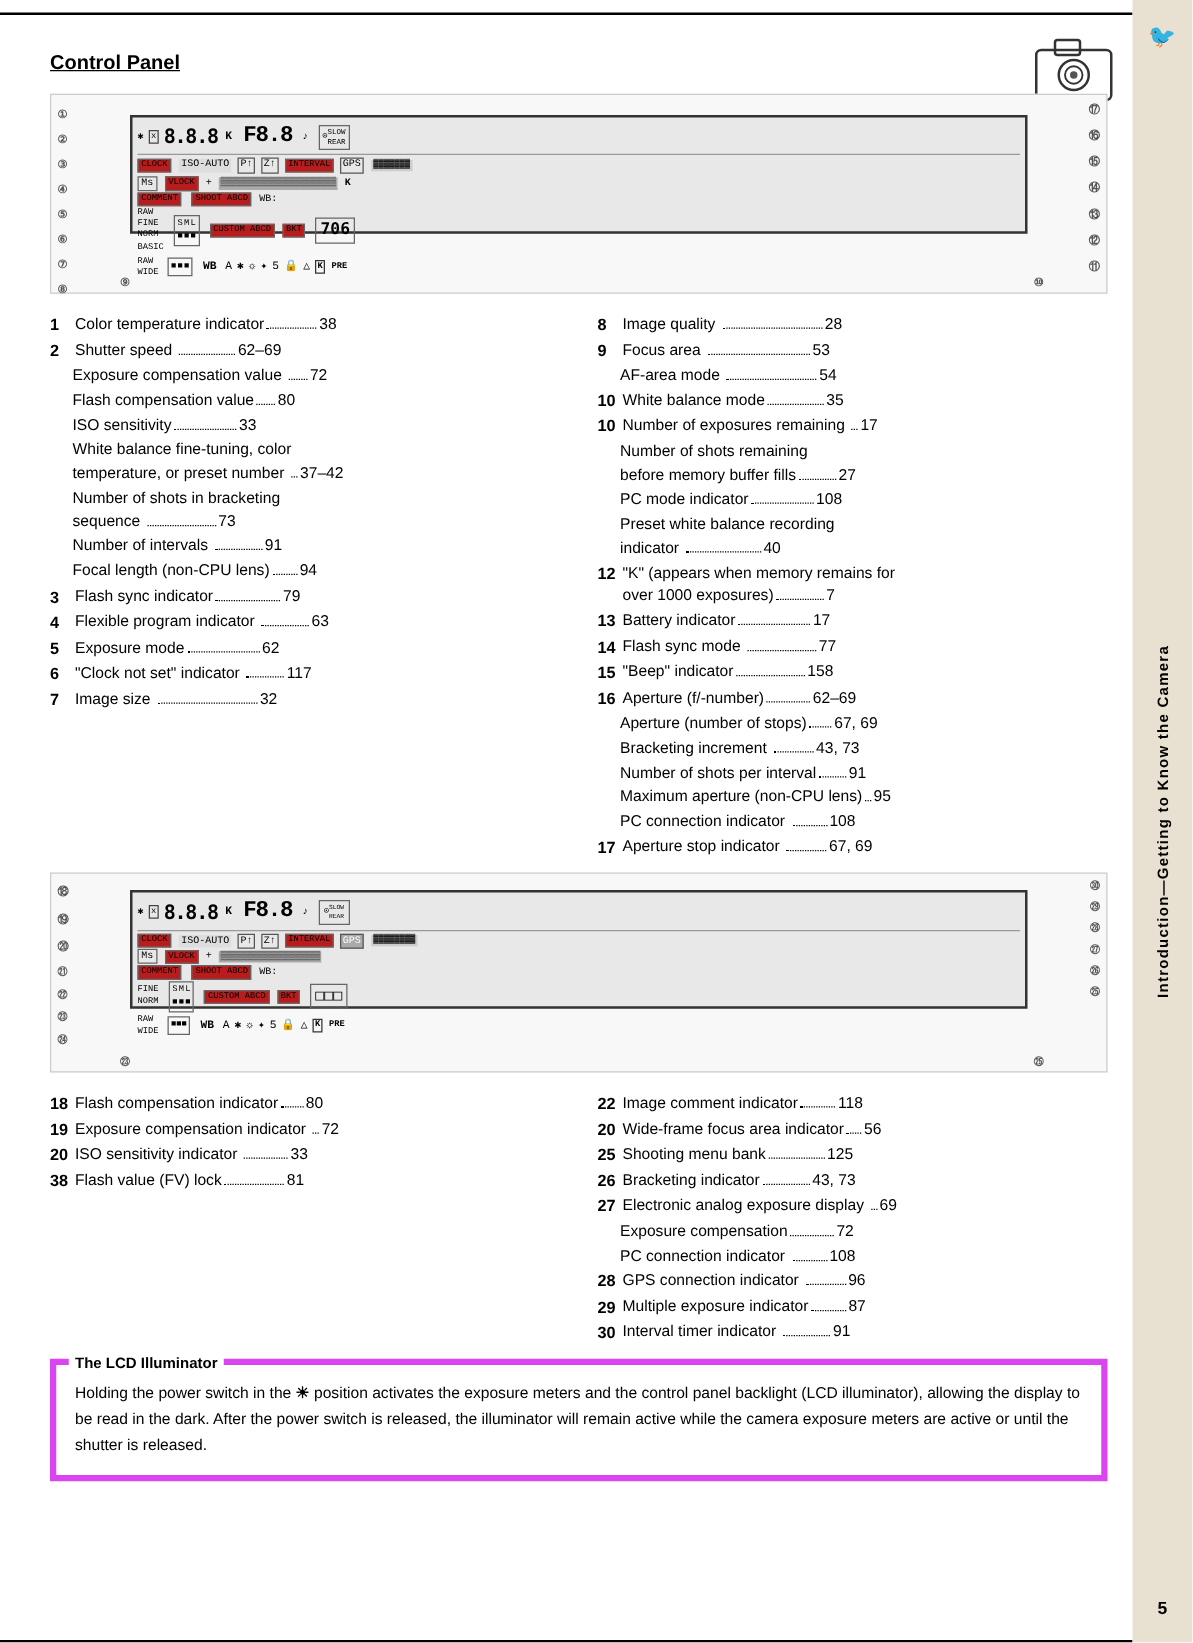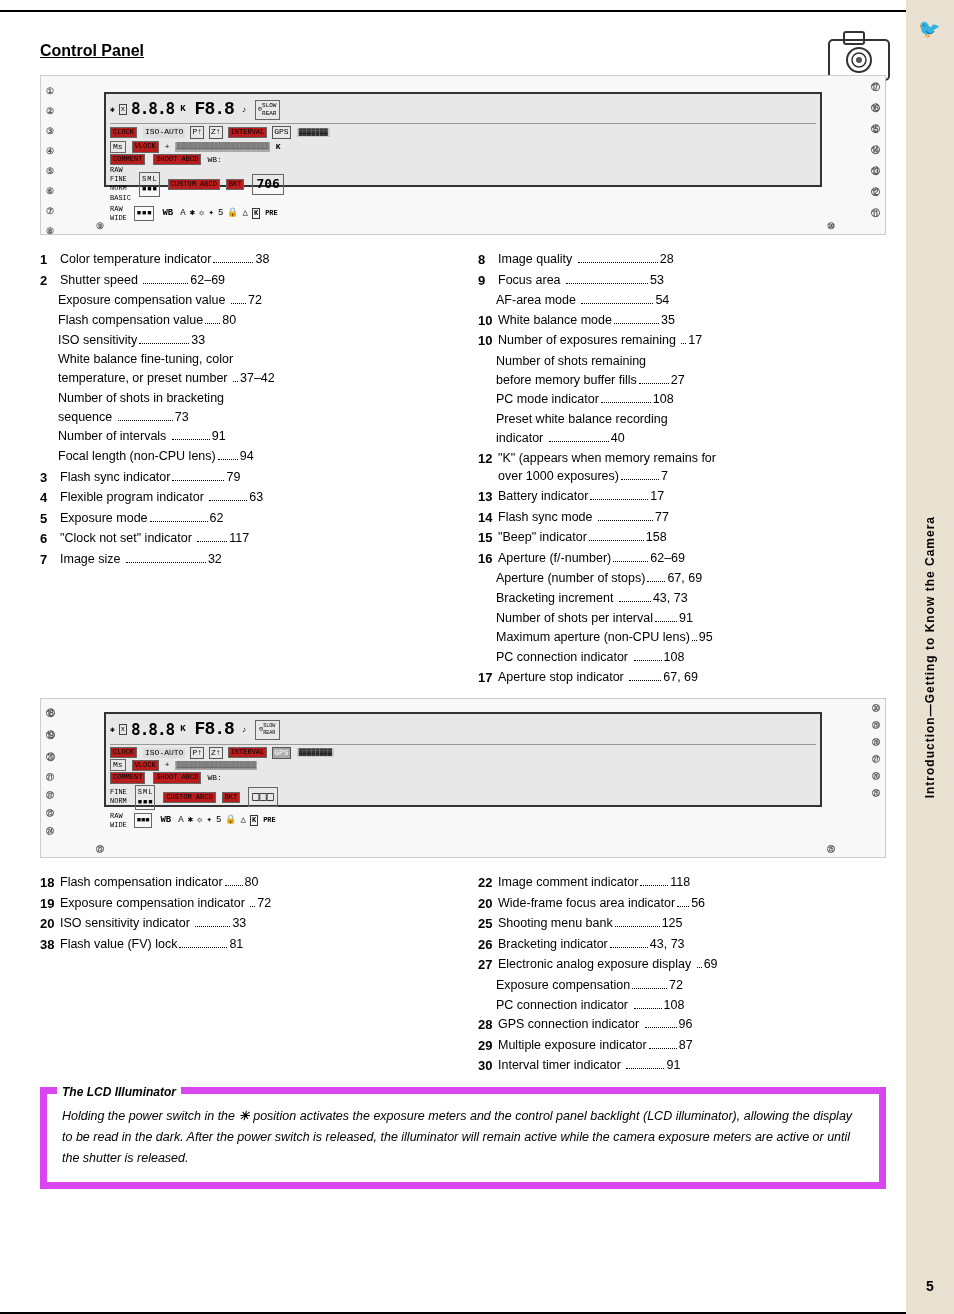--- a/index.html
+++ b/index.html
@@ -105,24 +105,23 @@
     .entry-text {
       flex: 1;
       font-size: 12.5px;
     }
 
     .indent {
       padding-left: 18px;
     }
 
     .lcd-box {
-      border: 7px solid #d946ef;
+      border: 5px solid #d946ef;
       padding: 12px 15px;
       position: relative;
-      font-style: italic;
     }
 
     .lcd-title {
       position: absolute;
       top: -9px;
       left: 10px;
       background: #fff;
       padding: 0 5px;
       font-size: 12px;
       font-weight: bold;

